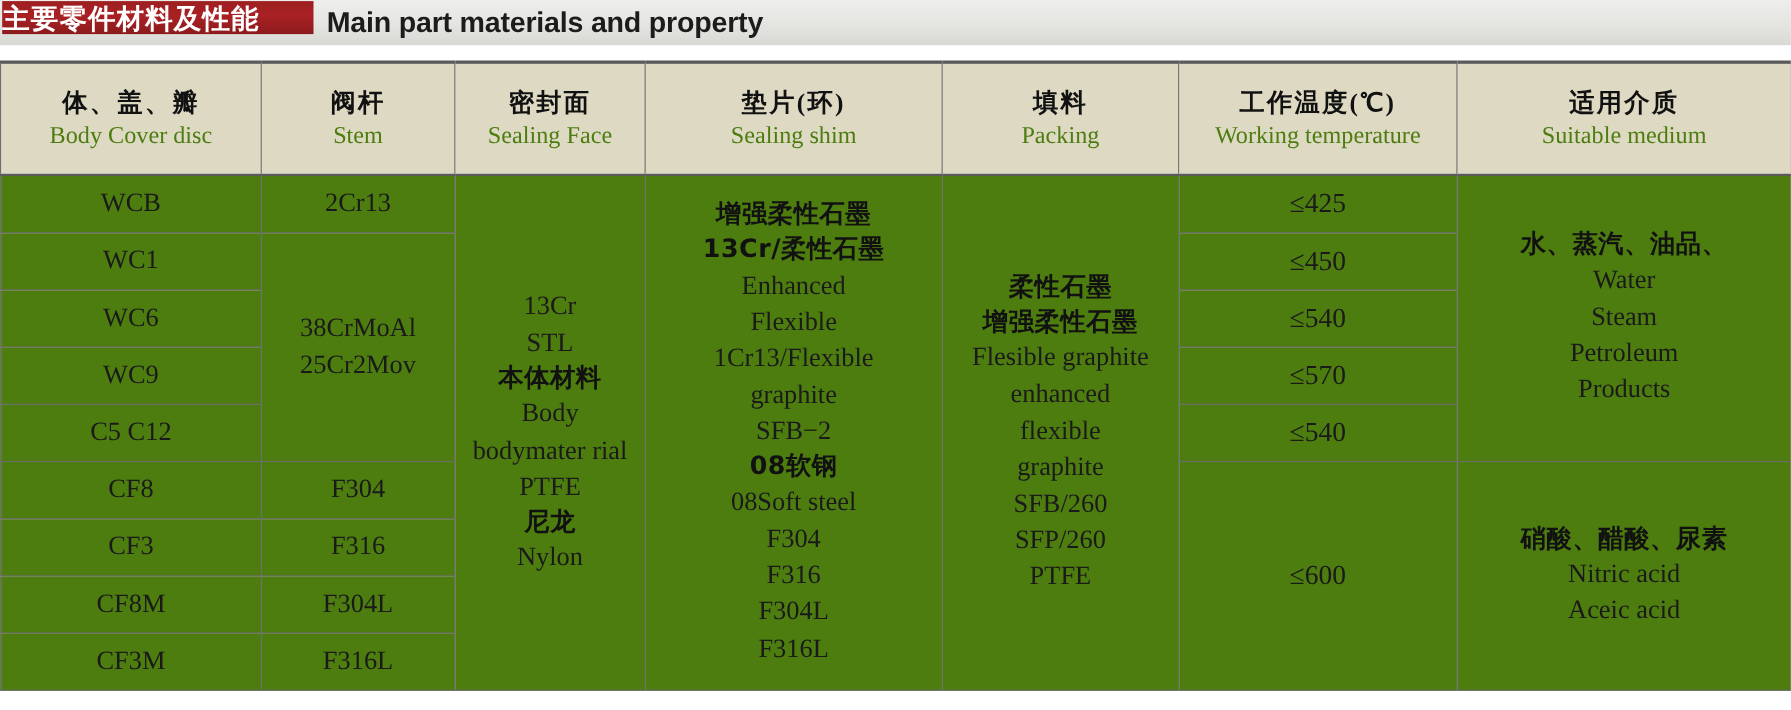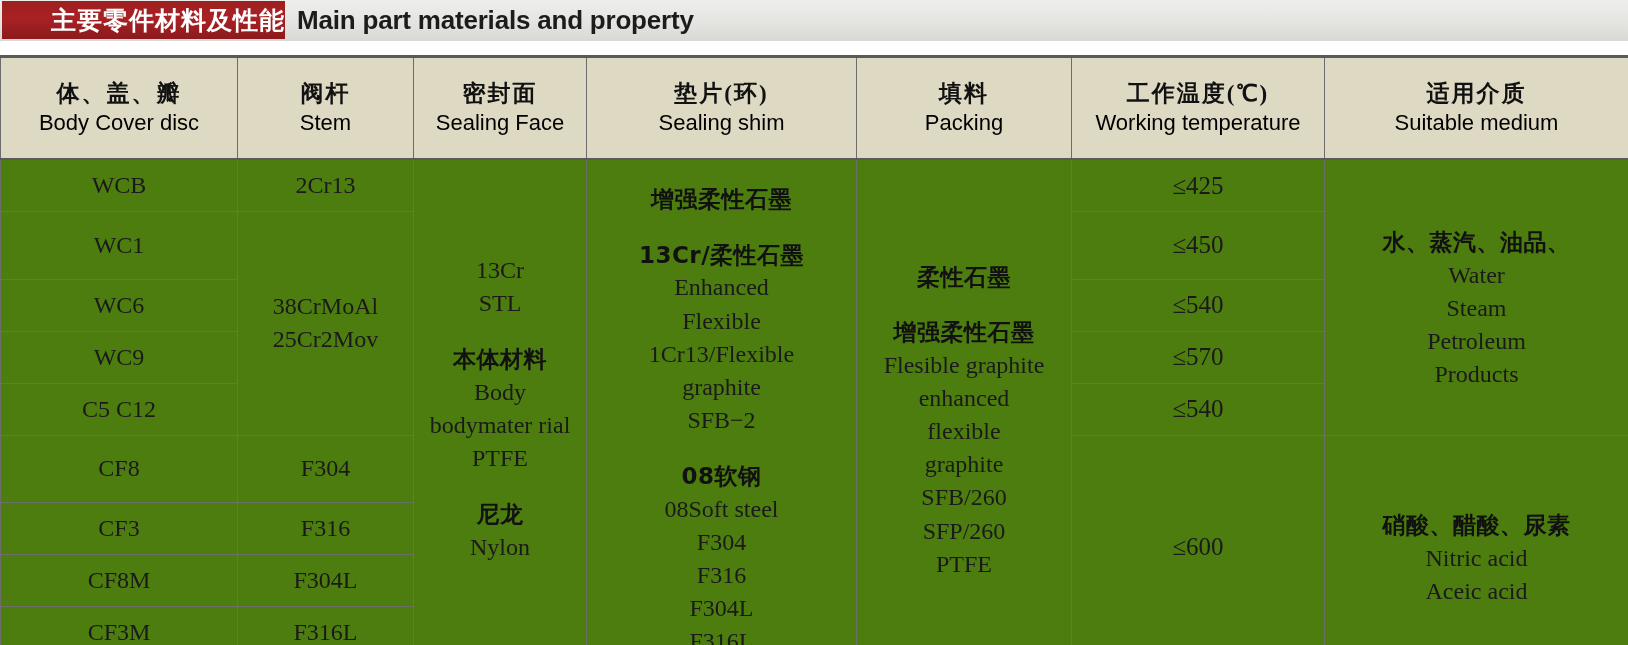--- a/index.html
+++ b/index.html
@@ -27,25 +27,25 @@
     position: absolute;
     left: 0; top: 0;
     width: 1628px; height: 41px;
     background: linear-gradient(to bottom, #eeeeec 0%, #e4e4e1 55%, #d8d8d5 100%);
   }
   .title-cn-box {
     position: absolute;
     left: 2px;
     top: 1px;
     width: 283px;
-    height: 38px;
+    height: 30px;
     background: linear-gradient(to bottom, #9e1f20 0%, #a92124 45%, #8c1a1c 100%);
     display: flex;
     align-items: center;
-    justify-content: flex-end;
+    justify-content: flex-start;
   }
   .title-cn {
     font-family: "DejaVu Sans", "Liberation Sans", sans-serif;
     font-weight: bold;
     font-size: 25px;
     letter-spacing: 1px;
     color: #ffffff;
     line-height: 1;
     white-space: nowrap;
   }
@@ -94,42 +94,41 @@
     display: block;
     font-family: Liberation Serif, serif;
     font-weight: bold;
     font-size: 23px;
     letter-spacing: 2px;
     color: #111111;
     line-height: 1.25;
   }
   .hdr-en {
     display: block;
-    font-family: Liberation Sans, sans-serif;
+    font-family: Liberation Serif, serif;
     font-size: 22px;
-    color: #000000;
+    color: #4d7c0f;
     line-height: 1.25;
     white-space: nowrap;
   }
   .cell-en {
     font-family: "Liberation Serif", "DejaVu Serif", serif;
     font-size: 24px;
     color: #1a1a1a;
     line-height: 1.3;
   }
   td.body-row { height: 51px; }
   .stack { line-height: 1.38; }
   .stack .ln { display: block; white-space: nowrap; }
   .stack .ln.cn {
     font-family: "DejaVu Sans", "Liberation Sans", sans-serif;
     font-weight: bold;
     font-size: 23px;
     letter-spacing: 0.5px;
     color: #111111;
-    margin-top: 24px;
   }
   .stack .ln.en {
     font-family: "Liberation Serif", "DejaVu Serif", serif;
     font-size: 24px;
     color: #1a1a1a;
   }
   td.last-row { border-bottom: 2px solid #5a5a5a; }
   .temp { font-family: "Liberation Serif", "DejaVu Serif", serif; font-size: 25px; margin-top: 15px; }
 </style>
 </head>

